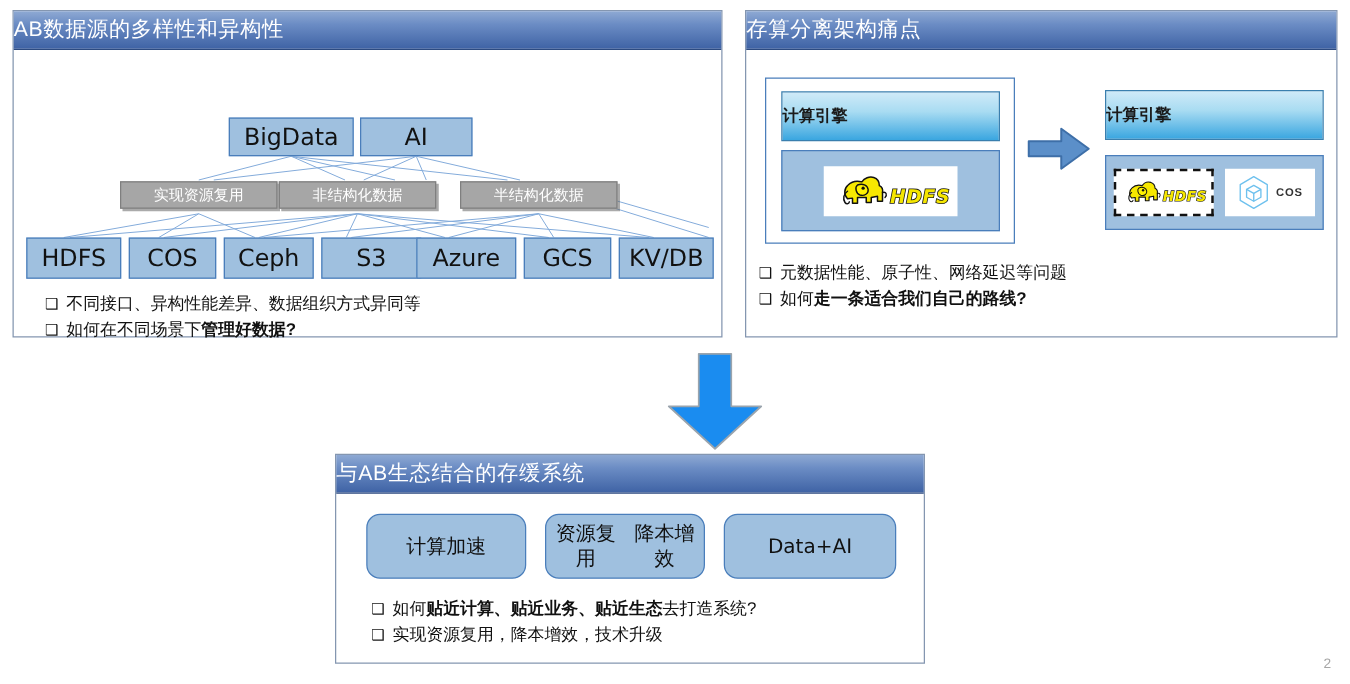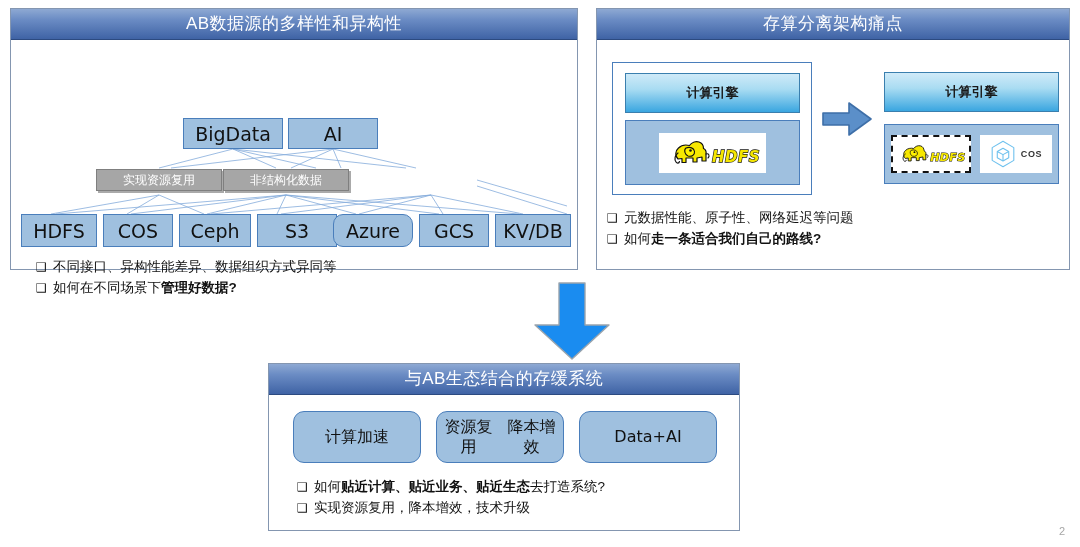--- a/index.html
+++ b/index.html
@@ -18,21 +18,20 @@
   
   .panel {
     position: absolute;
     box-sizing: border-box;
     border: 1px solid #8496b0;
     background: #ffffff;
   }
   .panel-title {
     height: 30px;
     line-height: 30px;
-    text-align: center;
     color: #ffffff;
     font-size: 17px;
     letter-spacing: .5px;
     background: linear-gradient(to bottom, #8ea9d3 0%, #6b8cc4 35%, #3f63a5 100%);
     border-bottom: 1px solid #2c4a80;
   }
   .panel-body {
     position: relative;
     width: 100%;
   }
@@ -97,21 +96,20 @@
     border: 1px solid #4a7ebb;
     background: #ffffff;
   }
   .engine-box {
     position: absolute;
     box-sizing: border-box;
     border: 1px solid #3a7fae;
     background: linear-gradient(to bottom, #cfeaf8 0%, #a9dcf2 40%, #3aa6e0 100%);
     display: flex;
     align-items: center;
-    justify-content: center;
     font-size: 13px;
     font-weight: 700;
     color: #1a1a1a;
   }
   .store-box {
     position: absolute;
     box-sizing: border-box;
     border: 1px solid #4a7ebb;
     background: #9fc0df;
     display: flex;
@@ -155,21 +153,21 @@
     font-size: 11px;
     color: #a6a6a6;
   }
 </style>
 </head>
 <body>
 
 <div class="panel" id="panel-sources">
   <div class="panel-title">AB数据源的多样性和异构性</div>
 
-  <div class="panel-body" style="height:230px;margin-top:24px;">
+  <div class="panel-body" style="height:230px;">
 
     <svg class="tree-lines" width="566" height="230">
       <g stroke="#7da7d9" stroke-width="0.8" fill="none" opacity="0.95">
 
         <line x1="222" y1="85" x2="148" y2="104"></line>
         <line x1="222" y1="85" x2="265" y2="104"></line>
         <line x1="222" y1="85" x2="395" y2="104"></line>
         <line x1="222" y1="85" x2="305" y2="104"></line>
 
         <line x1="322" y1="85" x2="160" y2="104"></line>
@@ -206,34 +204,37 @@
     <div class="blue-box" style="left:277px; top:54px; width:90px; height:31px;">
       <span>AI</span>
     </div>
 
     <div class="grey-box" style="left:85px; top:105px; width:126px; height:22px;">
       <span>实现资源复用</span>
     </div>
     <div class="grey-box" style="left:212px; top:105px; width:126px; height:22px;">
       <span>非结构化数据</span>
     </div>
+    <div class="grey-box" style="left:357px; top:105px; width:126px; height:22px;">
+      <span>半结构化数据</span>
+    </div>
 
     <div class="blue-box" style="left:10px; top:150px; width:76px; height:33px;">
       <span>HDFS</span>
     </div>
     <div class="blue-box" style="left:92px; top:150px; width:70px; height:33px;">
       <span>COS</span>
     </div>
     <div class="blue-box" style="left:168px; top:150px; width:72px; height:33px;">
       <span>Ceph</span>
     </div>
     <div class="blue-box" style="left:246px; top:150px; width:80px; height:33px;">
       <span>S3</span>
     </div>
-    <div class="blue-box" style="left:322px; top:150px; width:80px; height:33px;border-radius:10px;">
+    <div class="blue-box" style="left:322px; top:150px; width:80px; height:33px;">
       <span>Azure</span>
     </div>
     <div class="blue-box" style="left:408px; top:150px; width:70px; height:33px;">
       <span>GCS</span>
     </div>
     <div class="blue-box" style="left:484px; top:150px; width:76px; height:33px;">
       <span>KV/DB</span>
     </div>
 
     <div class="bullets" style="left:25px; top:193px;">

